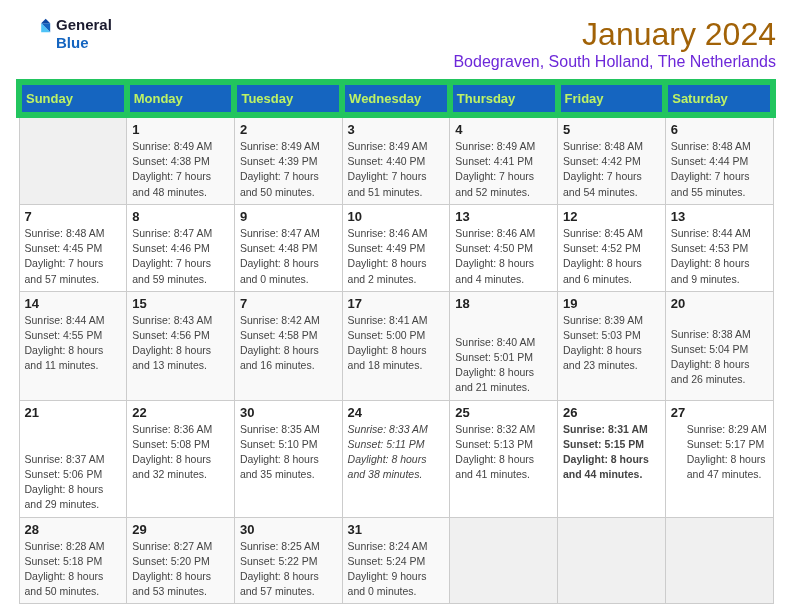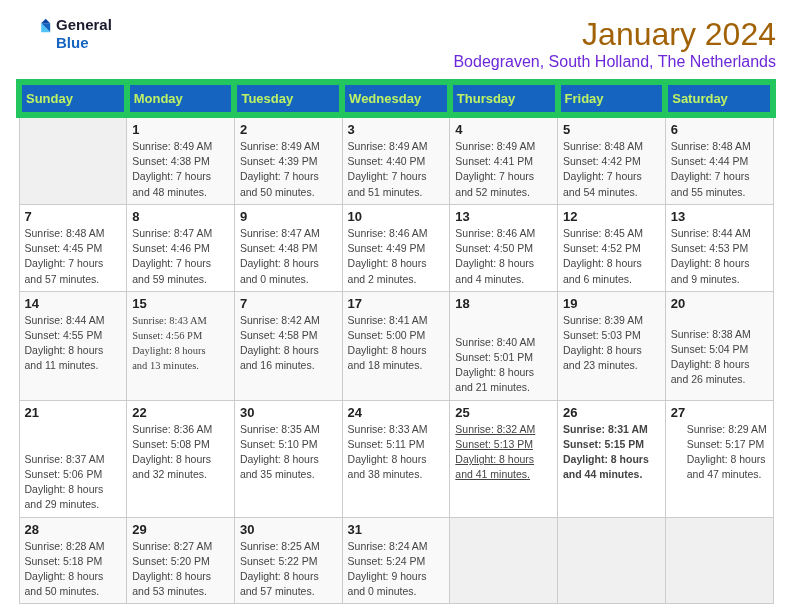--- a/index.html
+++ b/index.html
@@ -214,21 +214,21 @@
       <tr>
         <td>
           <div class="day-number">14</div>
           <div class="day-info" style="white-space: pre-line;">Sunrise: 8:44 AM
 Sunset: 4:55 PM
 Daylight: 8 hours
 and 11 minutes.</div>
         </td>
         <td>
           <div class="day-number">15</div>
-          <div class="day-info" style="white-space: pre-line; font-family: Liberation Serif, serif;">Sunrise: 8:43 AM
+          <div class="day-info" style="white-space: pre-line;">Sunrise: 8:43 AM
 Sunset: 4:56 PM
 Daylight: 8 hours
 and 13 minutes.</div>
         </td>
         <td>
           <div class="day-number">7</div>
           <div class="day-info" style="white-space: pre-line;">Sunrise: 8:42 AM
 Sunset: 4:58 PM
 Daylight: 8 hours
 and 16 minutes.</div>
@@ -279,28 +279,28 @@
         </td>
         <td>
           <div class="day-number">30</div>
           <div class="day-info" style="white-space: pre-line;">Sunrise: 8:35 AM
 Sunset: 5:10 PM
 Daylight: 8 hours
 and 35 minutes.</div>
         </td>
         <td>
           <div class="day-number">24</div>
-          <div class="day-info" style="white-space: pre-line;">Sunrise: 8:33 AM
+          <div class="day-info" style="white-space: pre-line; font-style: italic;">Sunrise: 8:33 AM
 Sunset: 5:11 PM
 Daylight: 8 hours
 and 38 minutes.</div>
         </td>
         <td>
           <div class="day-number">25</div>
-          <div class="day-info" style="white-space: pre-line; text-decoration: underline;">Sunrise: 8:32 AM
+          <div class="day-info" style="white-space: pre-line;">Sunrise: 8:32 AM
 Sunset: 5:13 PM
 Daylight: 8 hours
 and 41 minutes.</div>
         </td>
         <td>
           <div class="day-number">26</div>
           <div class="day-info" style="white-space: pre-line; font-weight: bold;">Sunrise: 8:31 AM
 Sunset: 5:15 PM
 Daylight: 8 hours
 and 44 minutes.</div>

